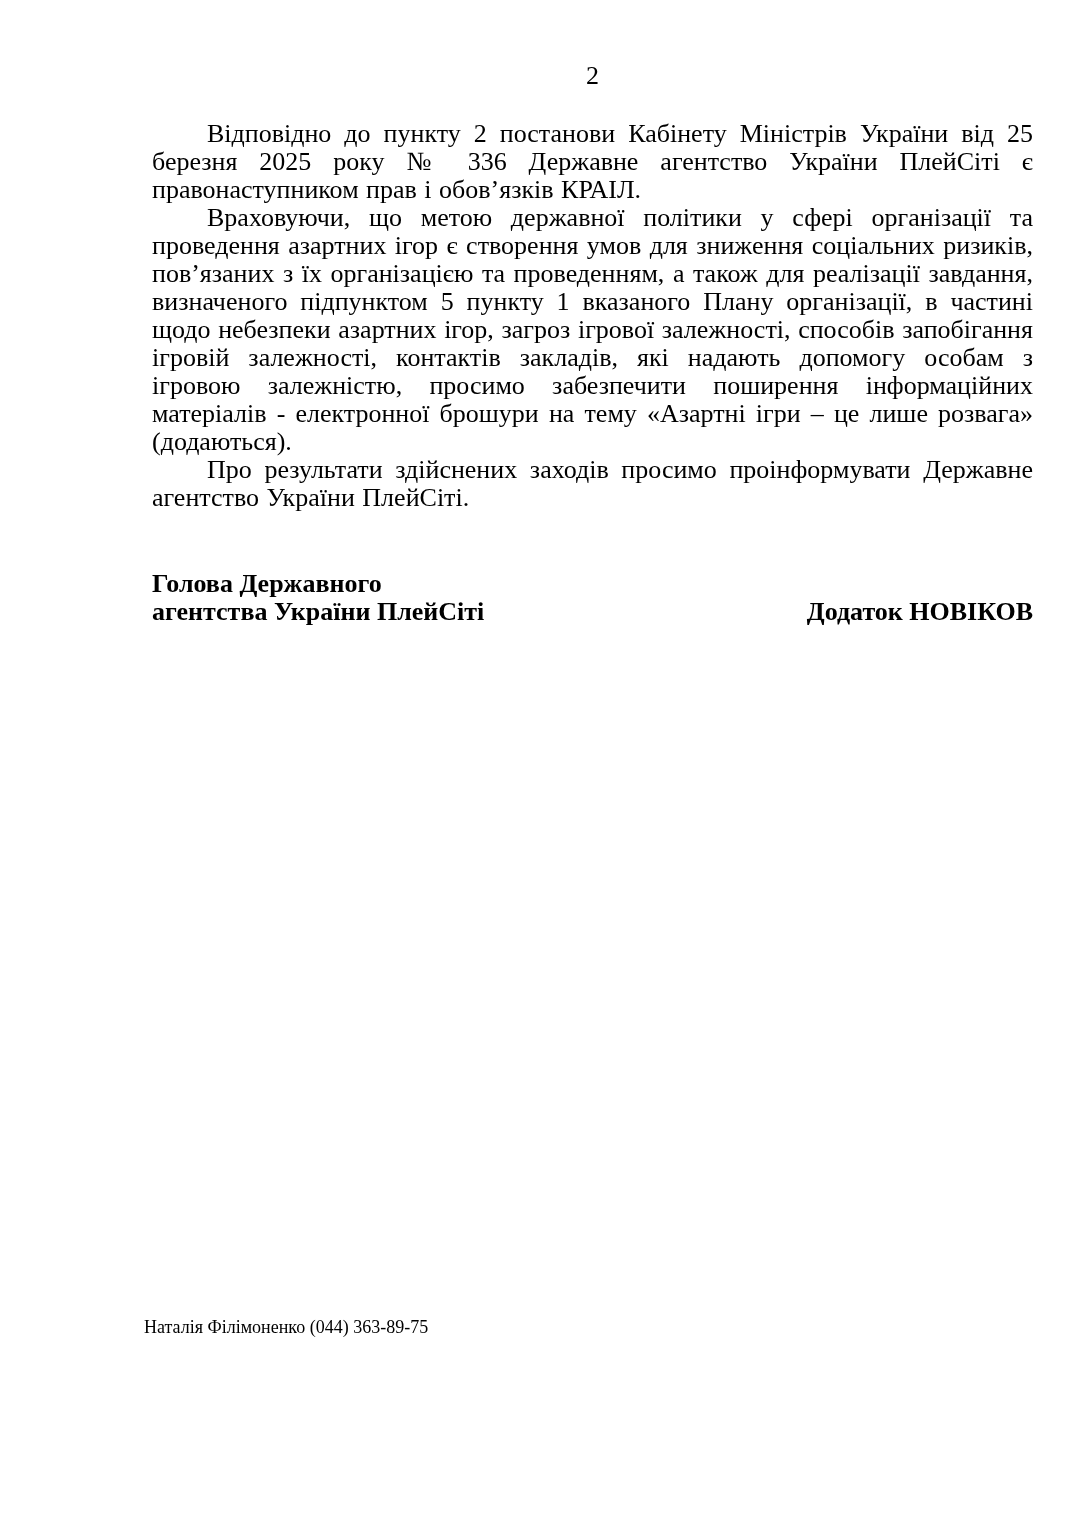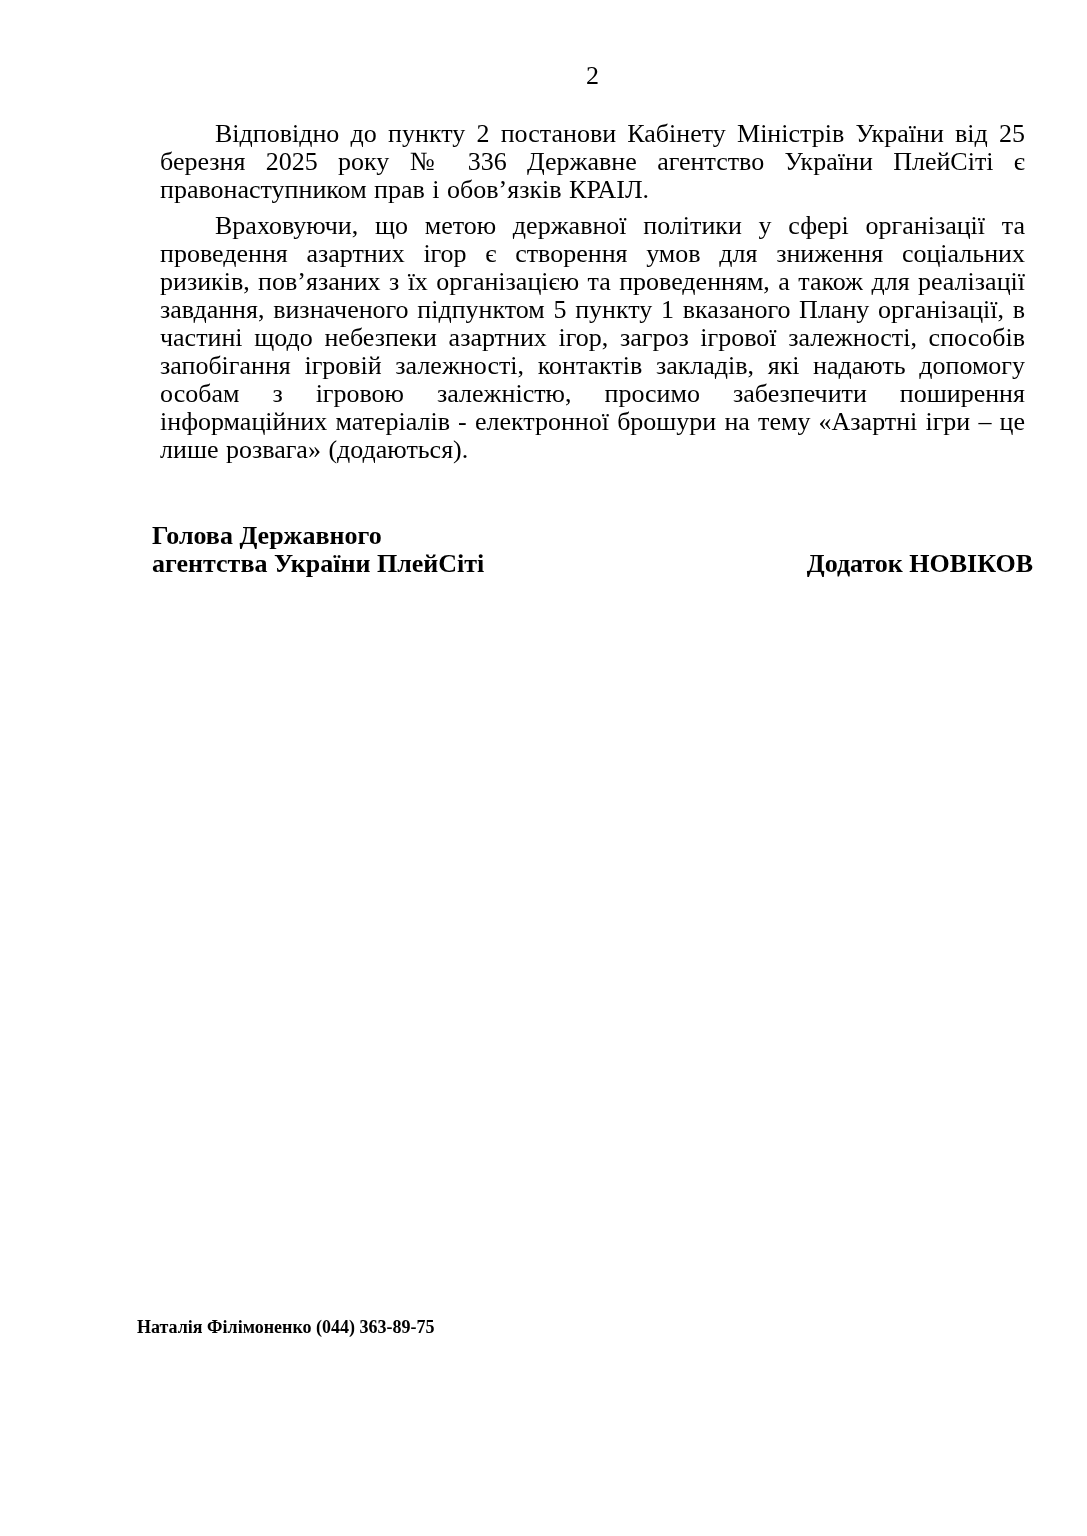--- a/index.html
+++ b/index.html
@@ -22,21 +22,21 @@
     top: 62px;
     width: 881px;
   }
   .page-number {
     text-align: center;
     font-size: 26px;
     line-height: 28px;
     margin-bottom: 30px;
   }
   p.body-para {
-    margin: 8px;
+    margin: 0;
     font-size: 26px;
     line-height: 28px;
     text-align: justify;
     text-indent: 55px;
     word-spacing: 1px;
   }
   .attachment {
     margin: 45px 0 0 0;
     font-size: 26px;
     line-height: 28px;
@@ -53,39 +53,39 @@
     gap: 37px;
   }
   .sig-left div {
     white-space: nowrap;
   }
   .sig-right {
     white-space: nowrap;
   }
   .footer {
     position: absolute;
-    left: 137px;
+    left: 144px;
     top: 1316px;
     font-size: 18px;
     line-height: 22px;
-    font-weight: bold;
   }
 </style>
 </head>
 <body>
 
 <div class="page">
   <div class="content">
 
     <div class="page-number">2</div>
 
     <p class="body-para">Відповідно до пункту 2 постанови Кабінету Міністрів України від 25 березня 2025 року № 336 Державне агентство України ПлейСіті є правонаступником прав і обов’язків КРАІЛ.</p>
 
     <p class="body-para">Враховуючи, що метою державної політики у сфері організації та проведення азартних ігор є створення умов для зниження соціальних ризиків, пов’язаних з їх організацією та проведенням, а також для реалізації завдання, визначеного підпунктом 5 пункту 1 вказаного Плану організації, в частині щодо небезпеки азартних ігор, загроз ігрової залежності, способів запобігання ігровій залежності, контактів закладів, які надають допомогу особам з ігровою залежністю, просимо забезпечити поширення інформаційних матеріалів - електронної брошури на тему «Азартні ігри – це лише розвага» (додаються).</p>
 
+    <p class="body-para">Про результати здійснених заходів просимо проінформувати Державне агентство України ПлейСіті.</p>
 
 
     <div class="signature">
       <div class="sig-left">
         <div>Голова Державного</div>
         <div>агентства України ПлейСіті</div>
       </div>
       <div class="sig-right">Додаток НОВІКОВ</div>
     </div>
 

